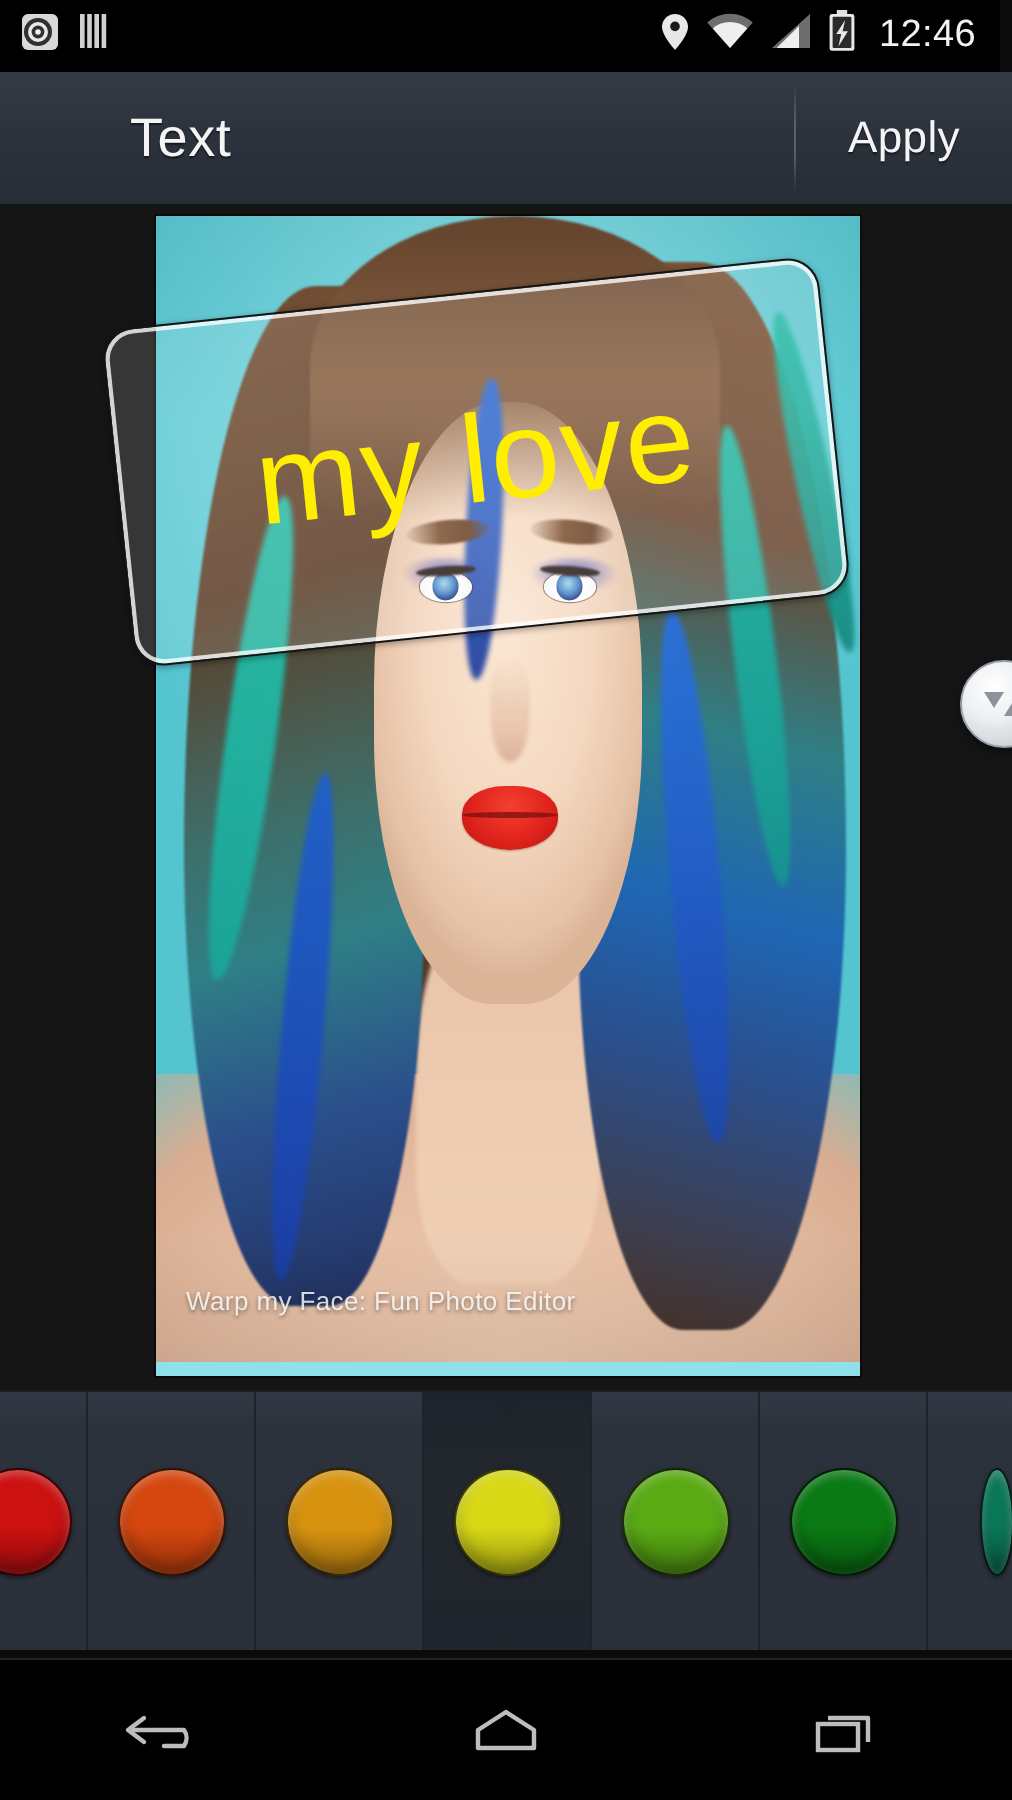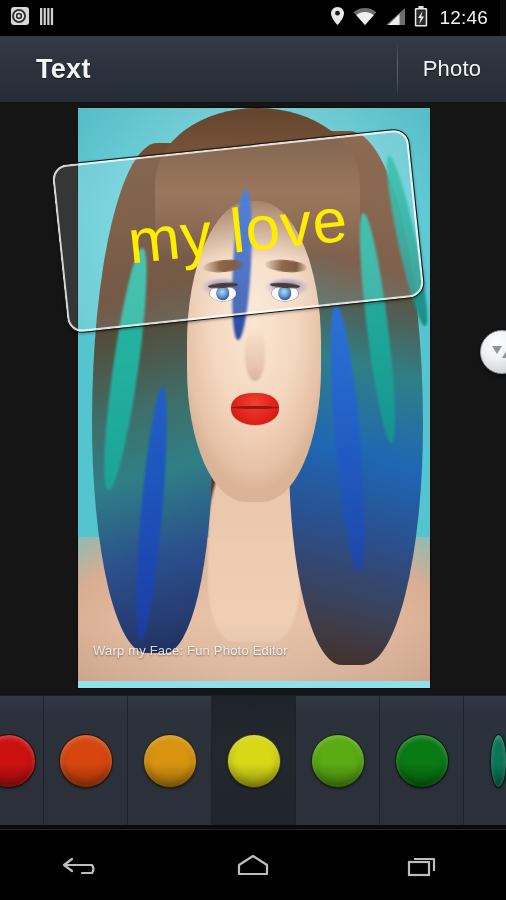--- a/index.html
+++ b/index.html
@@ -19,22 +19,23 @@
   #clock { color:#f2f2f2; font-size:19px; letter-spacing:.2px; margin-left:3px; font-weight:400; }
 
   
   #actionbar {
     position:absolute; left:0; top:36px; width:506px; height:67px;
     background:linear-gradient(180deg,#343b46 0%,#2d333d 45%,#272d36 100%);
     border-bottom:1px solid #11151a;
     display:flex; align-items:center;
   }
   #ab-title {
-    color:#f4f4f4; font-size:27px; font-weight:700; padding-left:36px; letter-spacing:.3px;
+    color:#f4f4f4; font-size:27px; font-weight:400; padding-left:36px; letter-spacing:.3px;
     text-shadow:0 1px 1px rgba(0,0,0,.55);
+    margin-left:29px;
   }
   #ab-divider { position:absolute; left:397px; top:6px; width:1px; height:55px;
     background:linear-gradient(180deg,rgba(255,255,255,0) 0%,rgba(255,255,255,.22) 35%,rgba(255,255,255,.22) 65%,rgba(255,255,255,0) 100%); }
   #apply-btn {
     position:absolute; left:398px; top:0; width:108px; height:66px;
     display:flex; align-items:center; justify-content:center;
     color:#f4f4f4; font-size:22px; letter-spacing:.2px; cursor:pointer;
     text-shadow:0 1px 1px rgba(0,0,0,.55);
   }
 
@@ -209,21 +210,21 @@
           <path d="M8.6 5 L4.1 12 L6.6 12 L5.2 18.2 L10 10.6 L7.3 10.6 Z" fill="#e8e8e8"></path>
         </svg>
       </span>
       <span id="clock">12:46</span>
     </div>
   </div>
 
   <div id="actionbar">
     <div id="ab-title">Text</div>
     <div id="ab-divider"></div>
-    <div id="apply-btn">Photo</div>
+    <div id="apply-btn">Apply</div>
   </div>
 
   <div id="canvas-area">
 
     <div id="photo-frame">
       <div id="photo">
         <div id="bg-wash"></div>
         <div class="hair" id="hair-back"></div>
         <div id="shoulders"></div>
         <div id="neck"></div>

